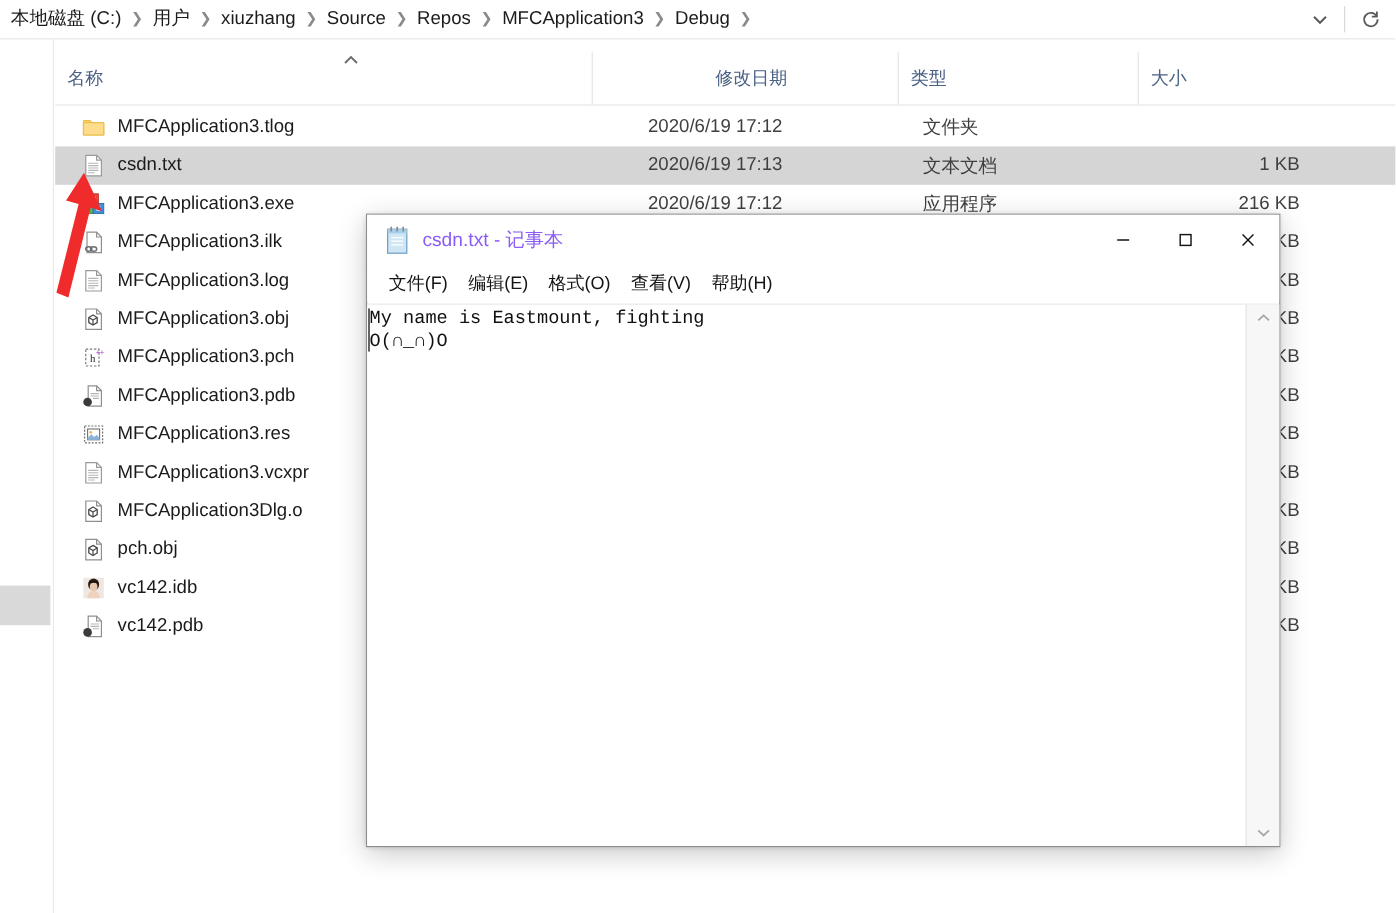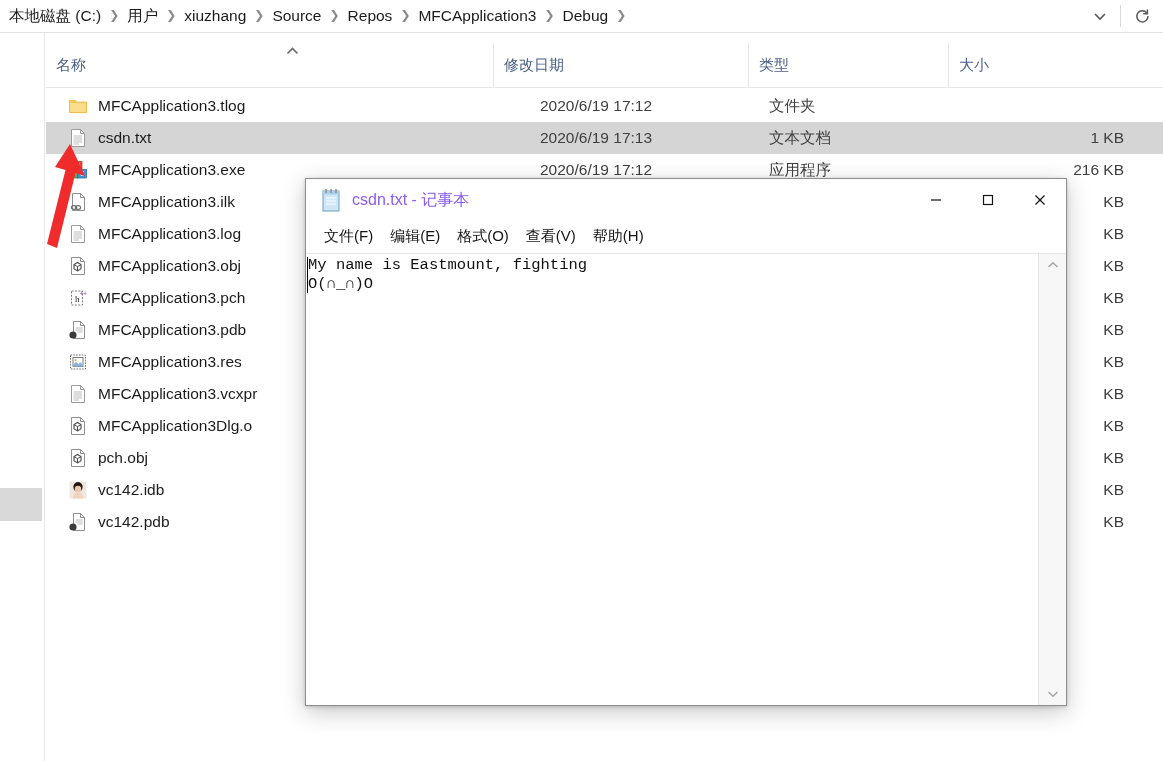--- a/index.html
+++ b/index.html
@@ -84,21 +84,21 @@
     display: block;
   }
   .row.selected { background: #d5d5d5; text-align: center; }
   .cell {
     position: absolute; top: 0; height: 32px; display: flex; align-items: center;
     font-size: 15.5px; color: #1b1b1b;
   }
   .c-name { left: 22px; }
   .c-date { left: 494px; color: #3f3f3f; }
   .c-type { left: 723px; color: #3f3f3f; }
-  .c-size { left: 943px; width: 135px; justify-content: flex-end; color: #3f3f3f; }
+  .c-size { left: 902px; width: 135px; justify-content: flex-end; color: #3f3f3f; }
   .nm { margin-left: 10px; white-space: nowrap; }
 
   
   .ico { width: 20px; height: 20px; position: relative; flex: 0 0 20px; }
 
   
   .notepad {
     position: absolute; left: 305px; top: 178px; width: 762px; height: 528px;
     background: #ffffff;
     border: 1px solid #8d8d8d;
@@ -203,21 +203,21 @@
 
   <div class="listpane">
 
     <div class="colheader" id="colheader">
         <div class="colh" style="left: 0px; width: 447px;">
           <span>名称</span>
           <span class="sort-caret"><svg width="13" height="8" viewBox="0 0 13 8">
               <path d="M1.5 6.5 L6.5 1.5 L11.5 6.5" fill="none" stroke="#6b6b6b" stroke-width="1.6"></path>
             </svg></span>
         </div>
-        <div class="colh" style="left: 447px; width: 255px;">
+        <div class="colh" style="left: 447px; width: 255px; justify-content: center;">
           <span>修改日期</span>
         </div>
         <div class="colh" style="left: 702px; width: 200px;">
           <span>类型</span>
         </div>
         <div class="colh" style="left: 902px; width: 141px;">
           <span>大小</span>
         </div>
       </div>
     <div class="colheader-underline"></div>

